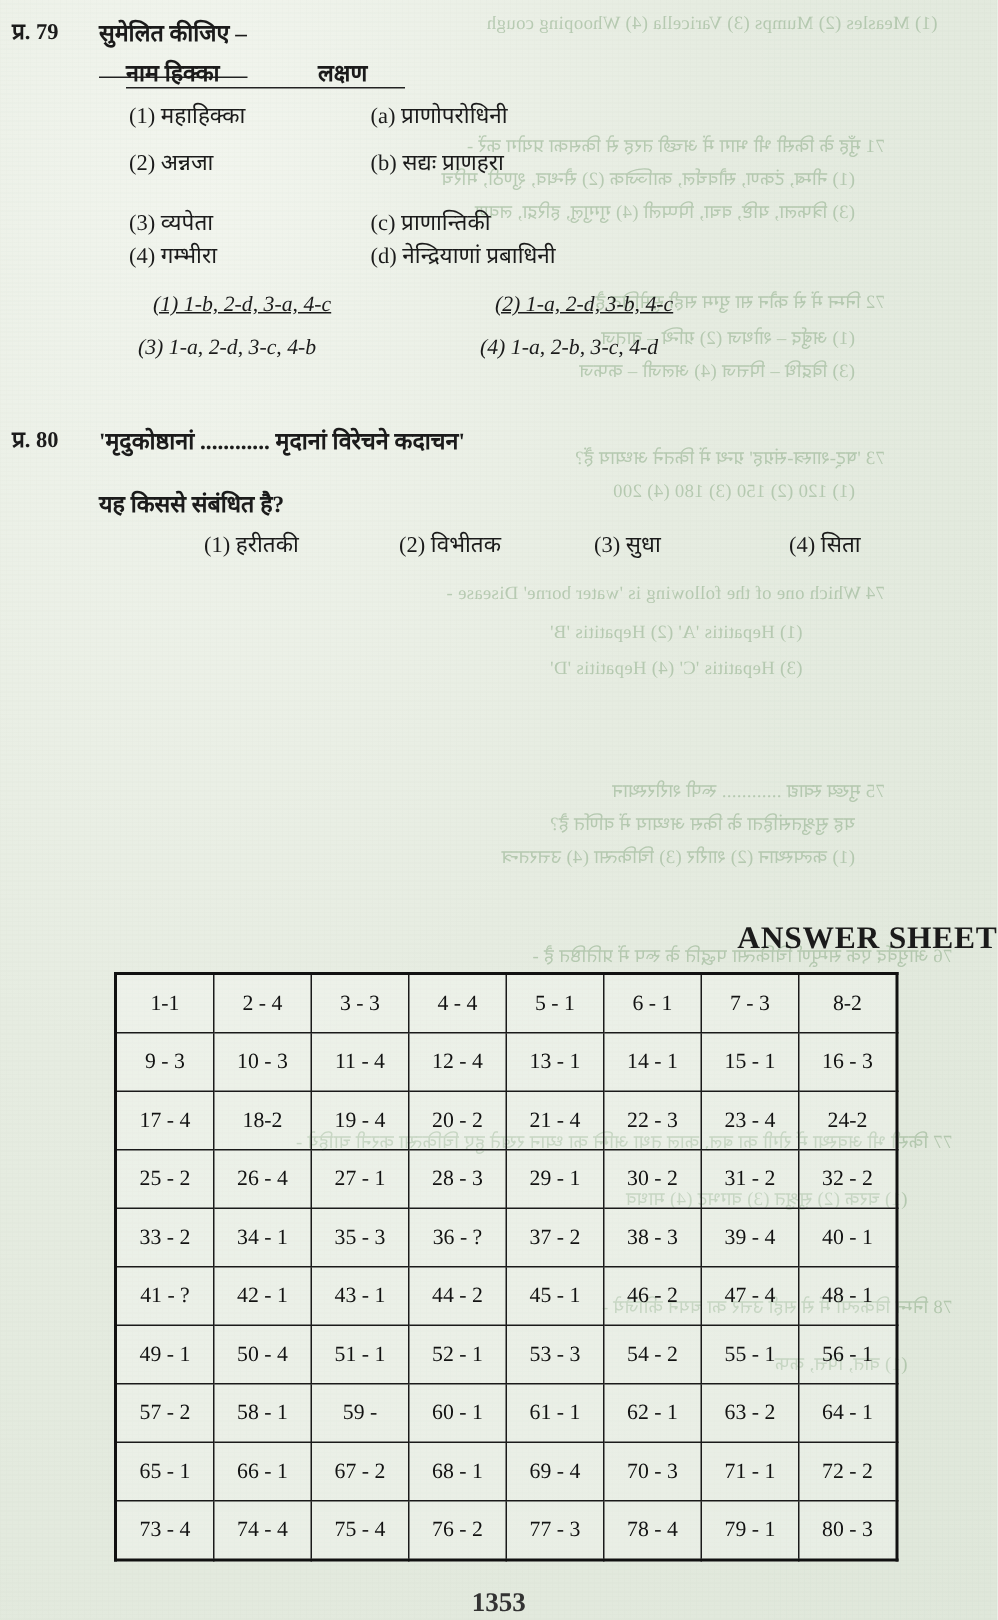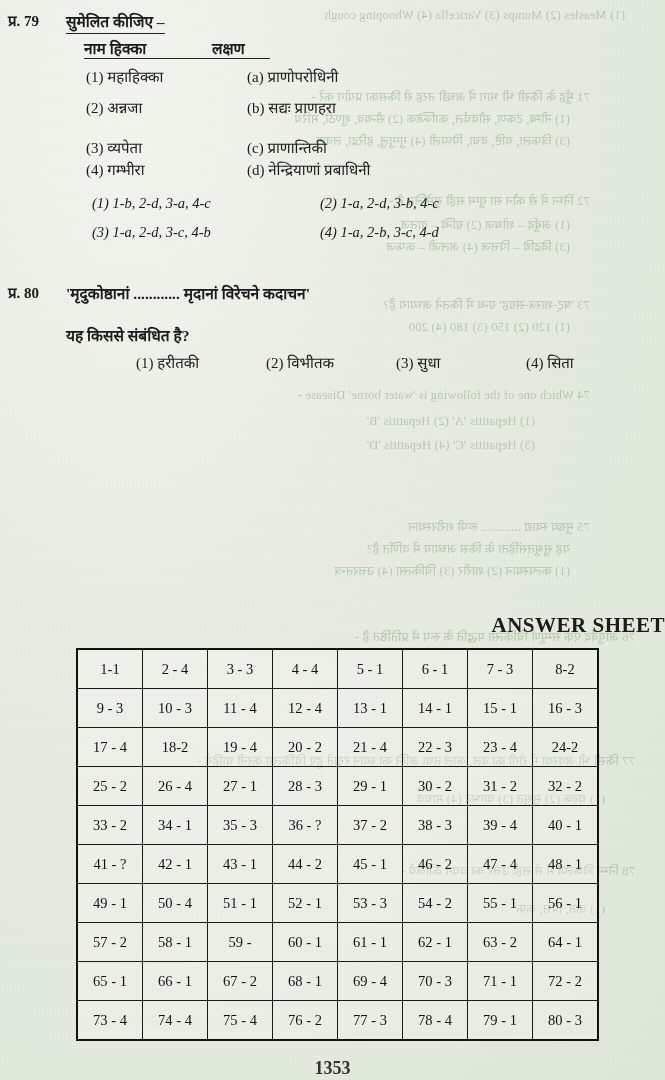--- a/index.html
+++ b/index.html
@@ -65,21 +65,21 @@
     font-size: 15px;
     width: 58px;
     flex: none;
   }
   .qtext {
     font-size: 15.5px;
     font-weight: bold;
   }
   .underline-txt {
     border-bottom: 1.2px solid #222;
-    padding-bottom: 1px;
+    padding-bottom: 19px;
     display: inline-block;
   }
   .hdrrow {
     position: absolute;
     font-size: 15.5px;
     font-weight: bold;
   }
   .matchrow {
     position: absolute;
     font-size: 15px;
@@ -196,21 +196,21 @@
     </div>
     <div class="matchrow" style="left:86px; top:137px;justify-content:flex-end;">
       <span class="lft">(3) व्यपेता</span>
       <span>(c) प्राणान्तिकी</span>
     </div>
     <div class="matchrow" style="left:86px; top:159px;">
       <span class="lft">(4) गम्भीरा</span>
       <span>(d) नेन्द्रियाणां प्रबाधिनी</span>
     </div>
 
-    <div class="opts2" style="left:92px; top:195px;">
+    <div class="opts2" style="left:102px; top:195px;text-decoration:underline;">
       <span class="c">(1) 1-b, 2-d, 3-a, 4-c</span>
       <span class="c">(2) 1-a, 2-d, 3-b, 4-c</span>
     </div>
     <div class="opts2" style="left:92px; top:224px;">
       <span class="c">(3) 1-a, 2-d, 3-c, 4-b</span>
       <span class="c">(4) 1-a, 2-b, 3-c, 4-d</span>
     </div>
 
     <div class="qrow" style="left:8px; top:282px;">
       <span class="qno">प्र. 80</span>

